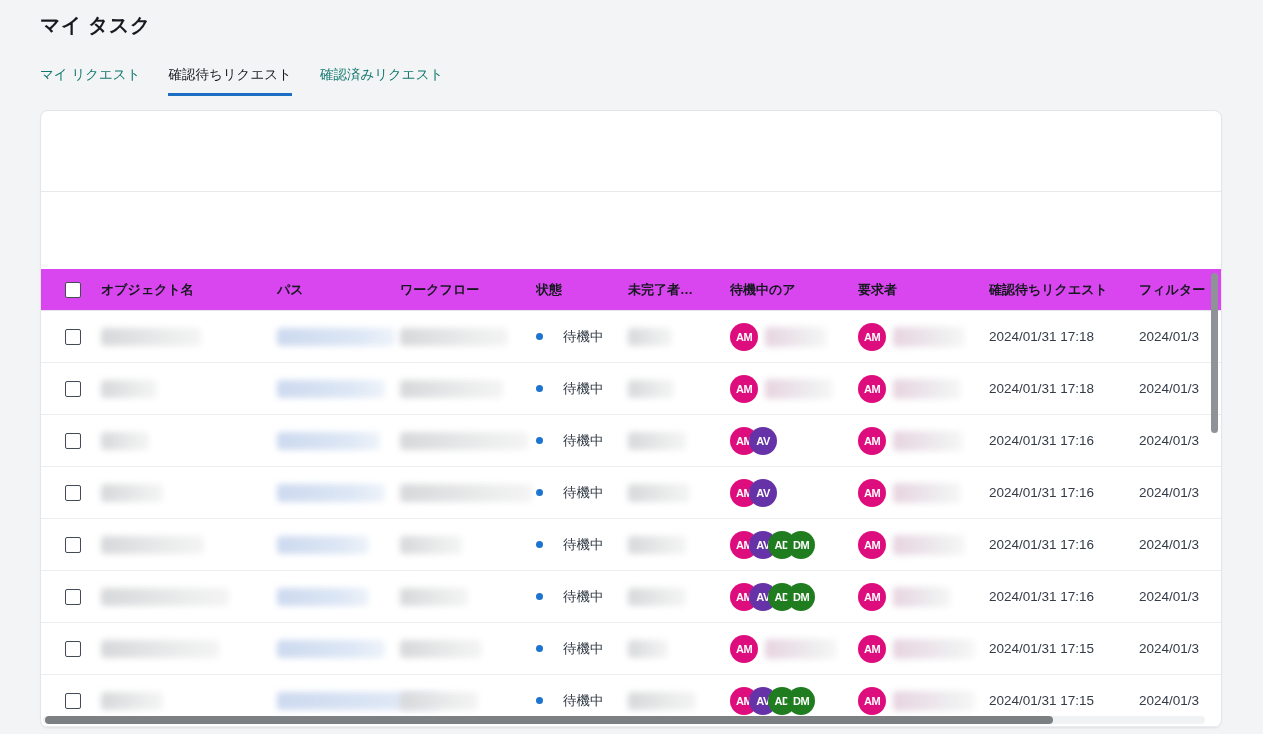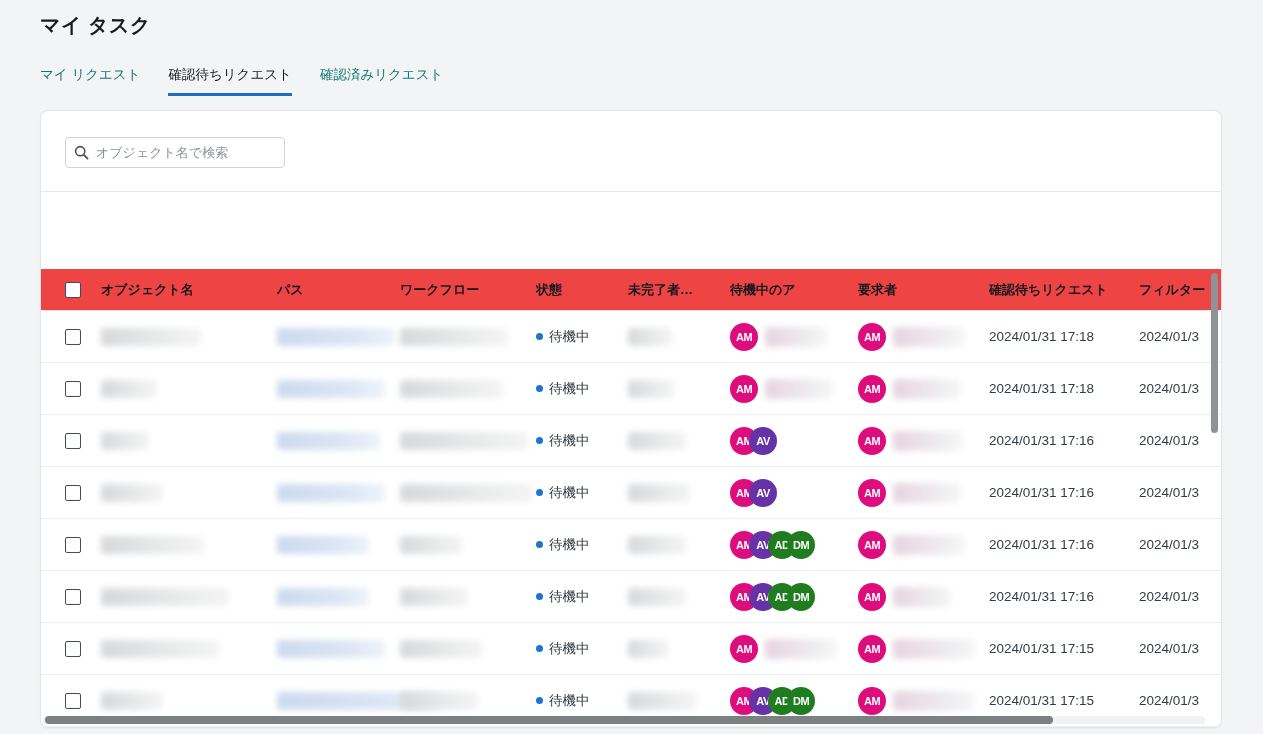--- a/index.html
+++ b/index.html
@@ -34,31 +34,31 @@
   .actions-row { position:relative; height:76px; }
   .refresh-btn { position:absolute; left:24px; top:18px; height:40px; padding:0 15px;
     background:#fff; border:1px solid #d6d9dd; border-radius:4px;
     display:flex; align-items:center; gap:8px; font-size:13.5px; color:#23272e; cursor:pointer; }
   .selection-status { position:absolute; right:26px; top:30px; font-size:13px; font-style:italic; color:#5b626d; }
 
   
   .table { position:absolute; left:0; top:158px; right:0; bottom:0; overflow:hidden; }
   .tr { display:grid; grid-template-columns:60px 176px 123px 136px 92px 102px 128px 131px 150px 1fr;
     align-items:center; height:52px; border-bottom:1px solid #ebedef; }
-  .tr.head { height:42px; background:#ef4444; border-bottom:1px solid #e3e5e8; font-weight:700; font-size:13px; }
+  .tr.head { height:42px; background:#d946ef; border-bottom:1px solid #e3e5e8; font-weight:700; font-size:13px; }
   .tr.head .th { white-space:nowrap; overflow:hidden; }
   .cell-check { display:flex; justify-content:flex-end; padding-right:20px; }
   .checkbox { width:16px; height:16px; border:1.5px solid #444b57; border-radius:2px; background:#fff; cursor:pointer; }
 
   .blob { height:18px; border-radius:4px; filter:blur(3px); }
   .blob.gray  { background:linear-gradient(90deg,#d7d8da,#eceded 70%,#f4f4f4); }
   .blob.blue  { background:linear-gradient(90deg,#ccd9ef,#dde7f5 70%,#eef3fa); }
   .blob.name  { background:linear-gradient(90deg,#e7d4e1,#efeff0 75%,#f7f7f7); height:20px; }
 
-  .status-cell { display:flex; align-items:center; gap:6px; font-size:13.5px; color:#2f3742; }
+  .status-cell { display:flex; align-items:center; gap:20px; font-size:13.5px; color:#2f3742; }
   .status-dot { width:7px; height:7px; border-radius:50%; }
 
   .people { display:flex; align-items:center; }
   .avatar { width:28px; height:28px; border-radius:50%; color:#fff; font-size:11px; font-weight:700;
     display:flex; align-items:center; justify-content:center; letter-spacing:-.5px; flex:none; }
   .people .avatar + .avatar { margin-left:-9px; }
   .people .blob { margin-left:7px; }
 
   .dt { font-size:13.5px; color:#333b46; white-space:nowrap; overflow:hidden; }
 
@@ -75,27 +75,20 @@
 <h1 class="page-title">マイ タスク</h1>
 
 <nav class="tabs">
     <div class="tab">マイ リクエスト</div>
     <div class="tab active">確認待ちリクエスト</div>
     <div class="tab">確認済みリクエスト</div>
   </nav>
 
 <section class="card">
   <div class="search-row">
-    <div class="search-box">
-      <svg class="ico" width="15" height="15" viewBox="0 0 15 15">
-        <circle cx="6.2" cy="6.2" r="4.6" fill="none" stroke="#4a4f57" stroke-width="1.6"></circle>
-        <line x1="9.8" y1="9.8" x2="13.6" y2="13.6" stroke="#4a4f57" stroke-width="1.8" stroke-linecap="round"></line>
-      </svg>
-      <input type="text" placeholder="オブジェクト名で検索" style="">
-    </div>
   </div>
 
 
   <div class="table">
     <div class="tr head" id="head-row">
       <div class="cell-check">
         <span class="checkbox"></span>
       </div>
     <div class="th">オブジェクト名</div>
         <div class="th">パス</div>

